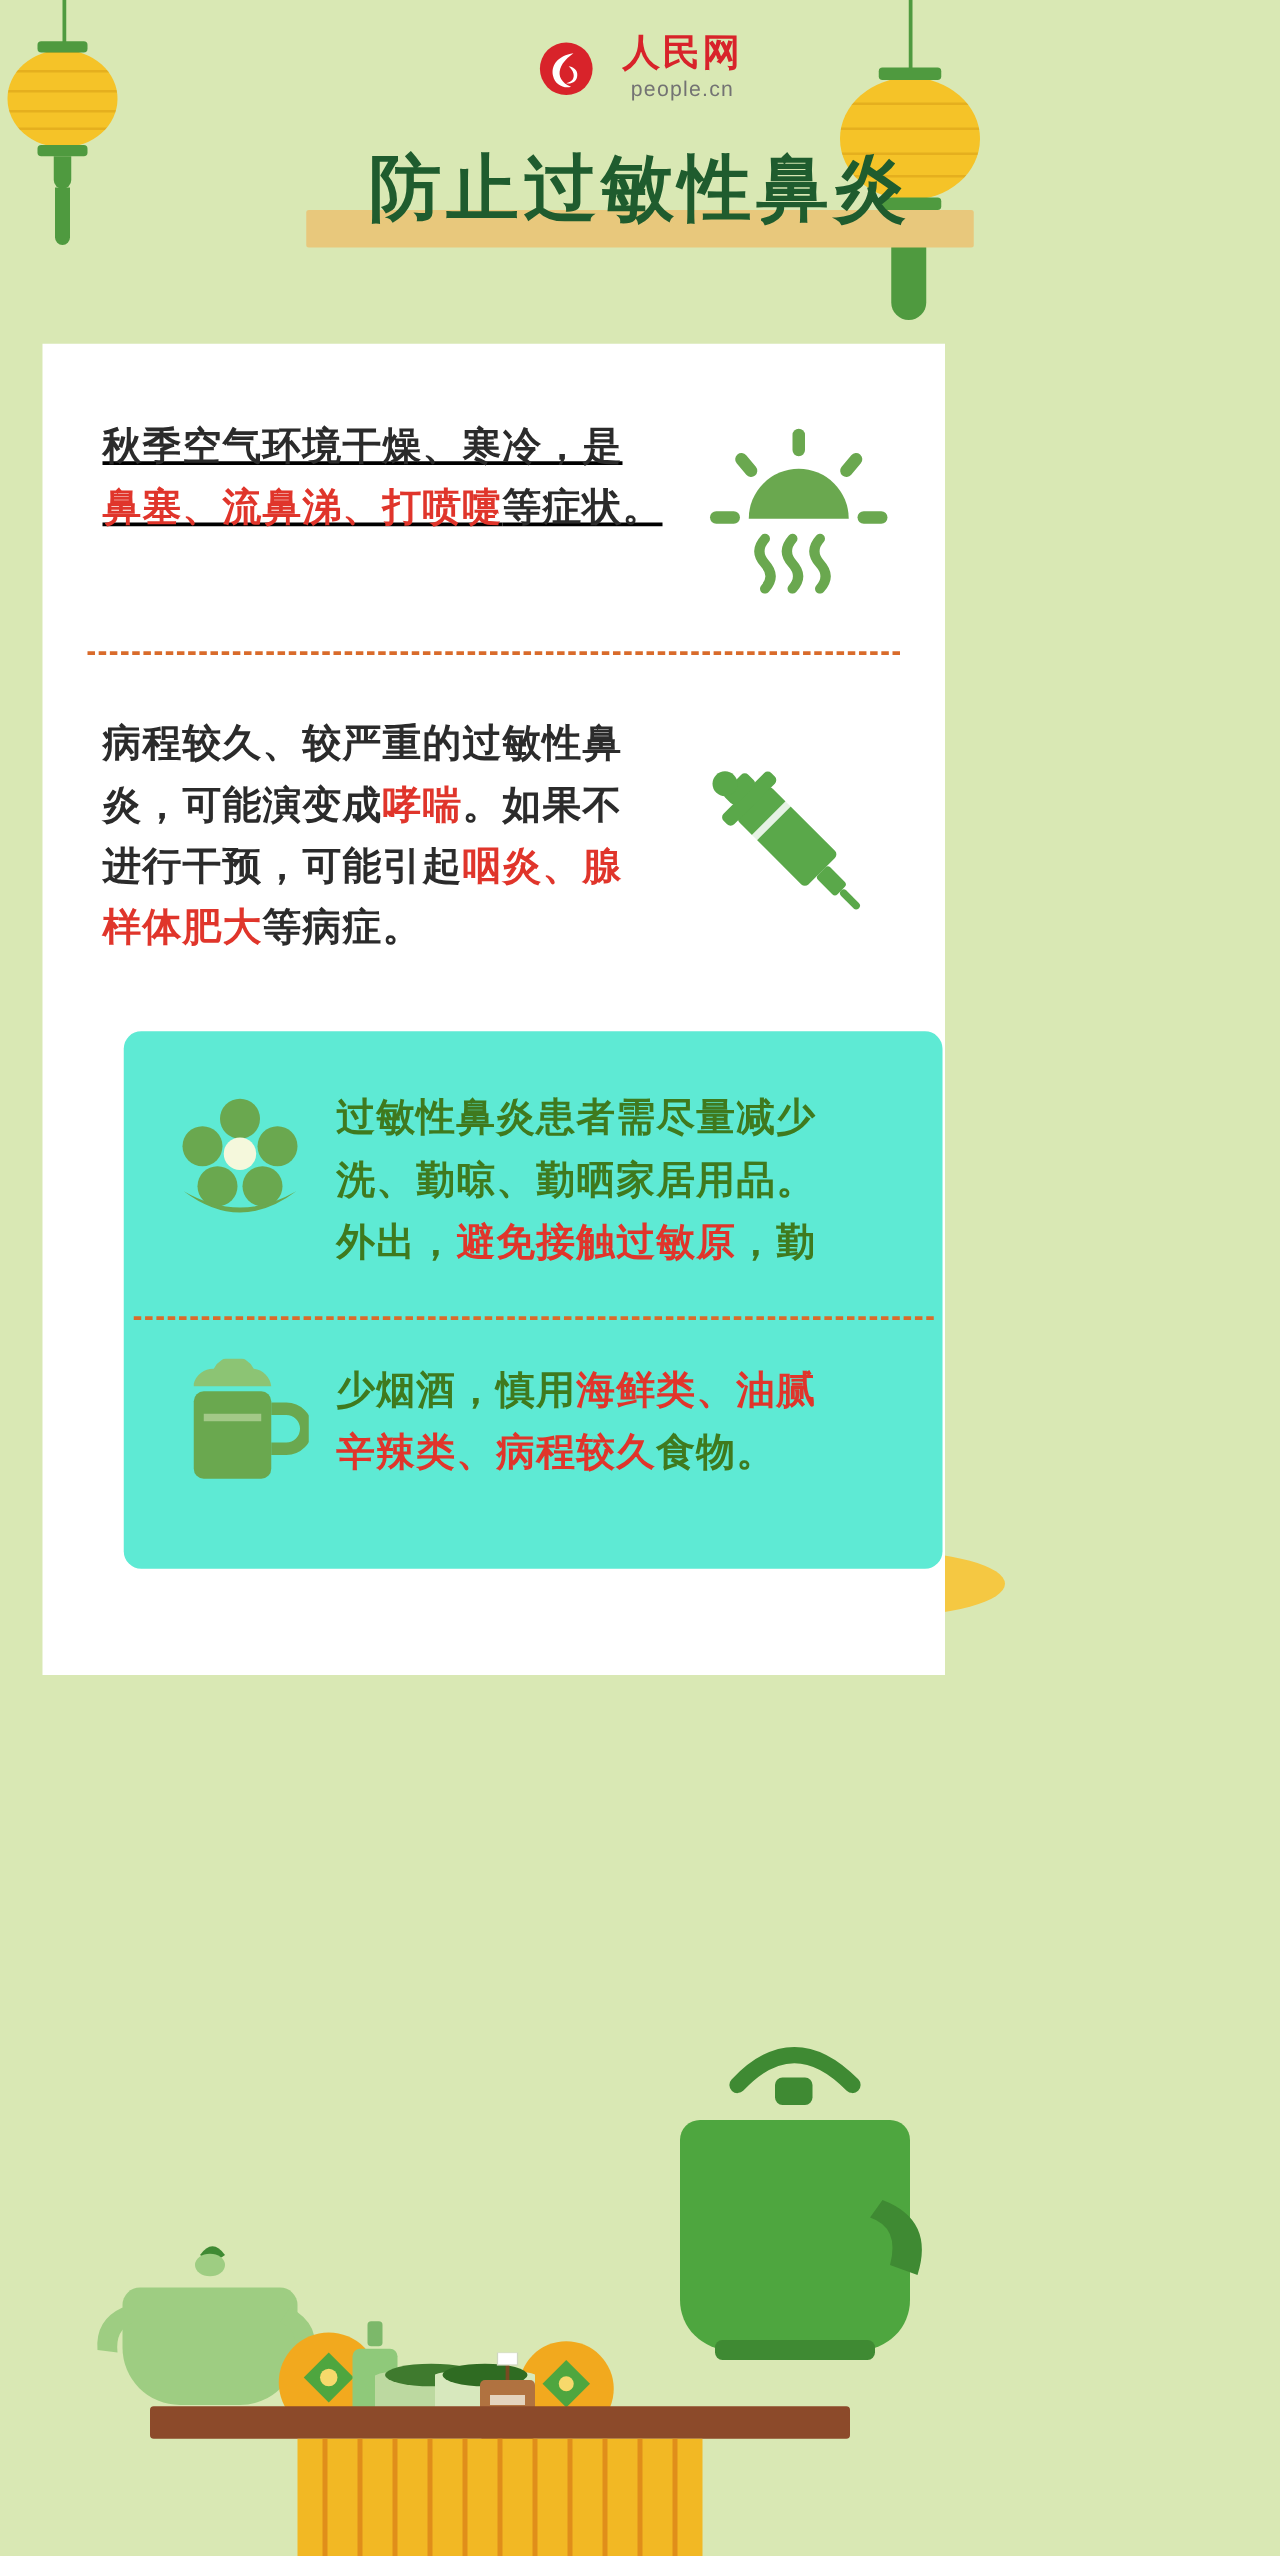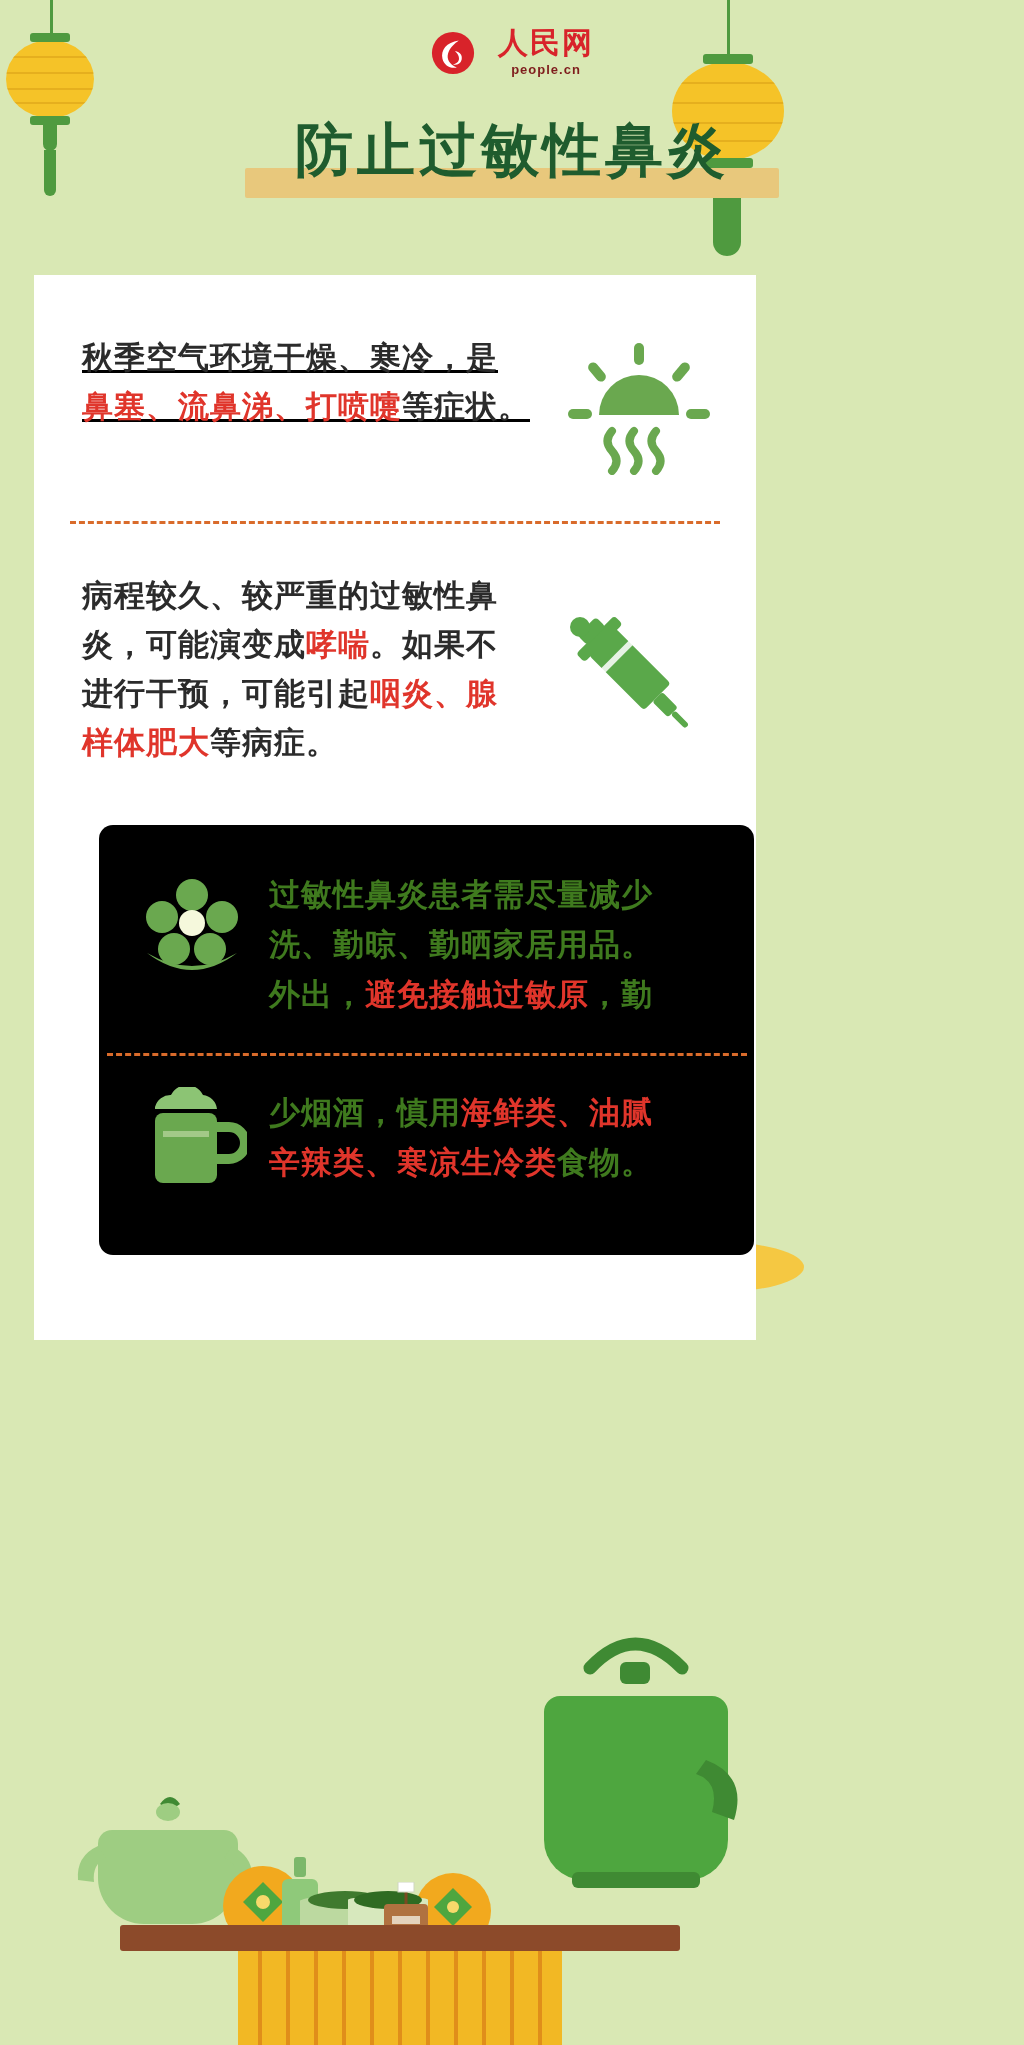--- a/index.html
+++ b/index.html
@@ -80,23 +80,23 @@
   .logo-text-cn {
     font-family: "DejaVu Sans", sans-serif;
     font-size: 30px;
     font-weight: bold;
     color: #d8232a;
     letter-spacing: 2px;
     line-height: 1;
   }
   .logo-text-en {
     font-family: "Liberation Sans", sans-serif;
-    font-size: 13px;
-    font-weight: bold;
-    color: #7f1d1d;
+    font-size: 17px;
+    font-weight: normal;
+    color: #737373;
     letter-spacing: 1px;
     text-align: center;
     margin-top: 4px;
   }
 
   .title-band {
     position: absolute;
     top: 168px;
     left: 50%;
     transform: translateX(-50%);
@@ -145,21 +145,21 @@
     position: absolute;
     border-top: 3px dashed #d96b2b;
     height: 0;
   }
 
   
   .tip-box {
     position: absolute;
     left: 65px;
     width: 655px;
-    background: #000000;
+    background: #5eead4;
     border-radius: 14px;
   }
   .tip-text {
     font-family: "DejaVu Sans", sans-serif;
     font-size: 31px;
     line-height: 50px;
     color: #3f7a1e;
     font-weight: bold;
     letter-spacing: 1px;
   }
@@ -412,17 +412,17 @@
       <svg width="110" height="110" viewBox="0 0 110 110">
         <path d="M18 20 a16 16 0 0 1 16 -12 a18 18 0 0 1 32 0 a16 16 0 0 1 14 14 h-62z" fill="#8cc474"></path>
         <rect x="18" y="26" width="62" height="70" rx="8" fill="#6aa84f"></rect>
         <path d="M80 40 h12 a16 16 0 0 1 0 32 h-12" stroke="#6aa84f" stroke-width="10" fill="none"></path>
         <rect x="26" y="44" width="46" height="6" fill="#e9f2cf" opacity="0.45"></rect>
       </svg>
     </div>
 
     <div class="tip-text" style="position:absolute; left:170px; top:262px; width:470px;">
       <div><span>少烟酒，慎用</span><span class="hl-red">海鲜类、油腻</span></div>
-      <div><span class="hl-red">辛辣类、寒凉生冷类</span><span>食物。</span></div>
+      <div><span class="hl-red">辛辣类、病程较久</span><span>食物。</span></div>
     </div>
 
   </div>
 </div>
 
 </body></html>

